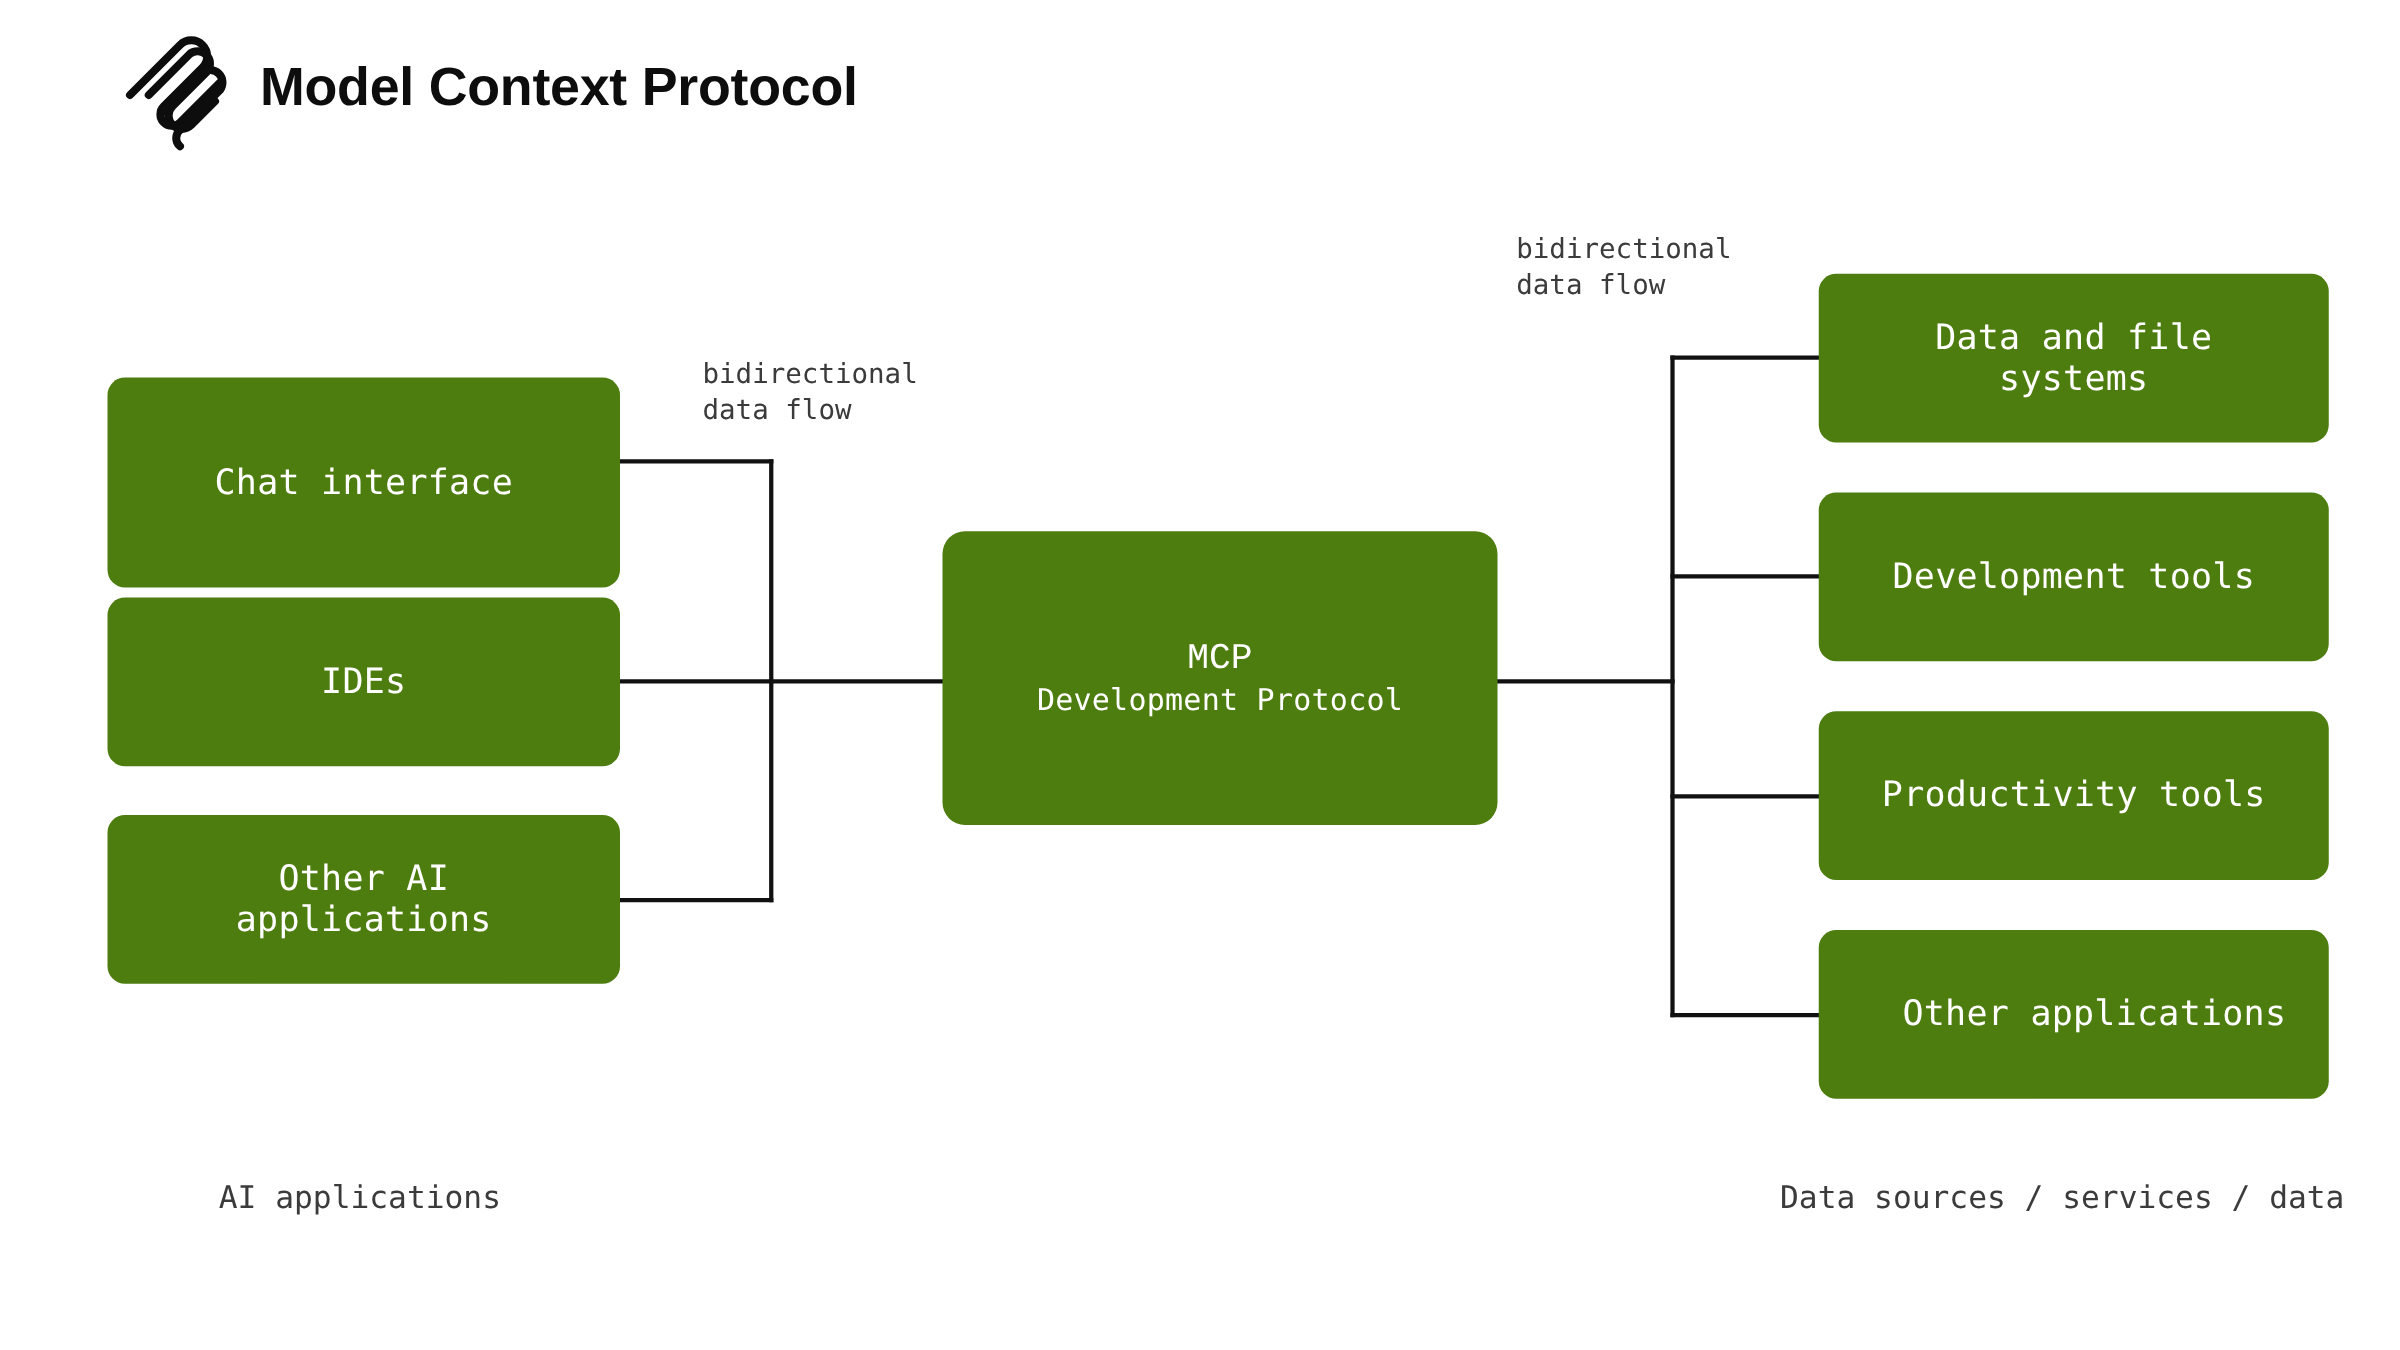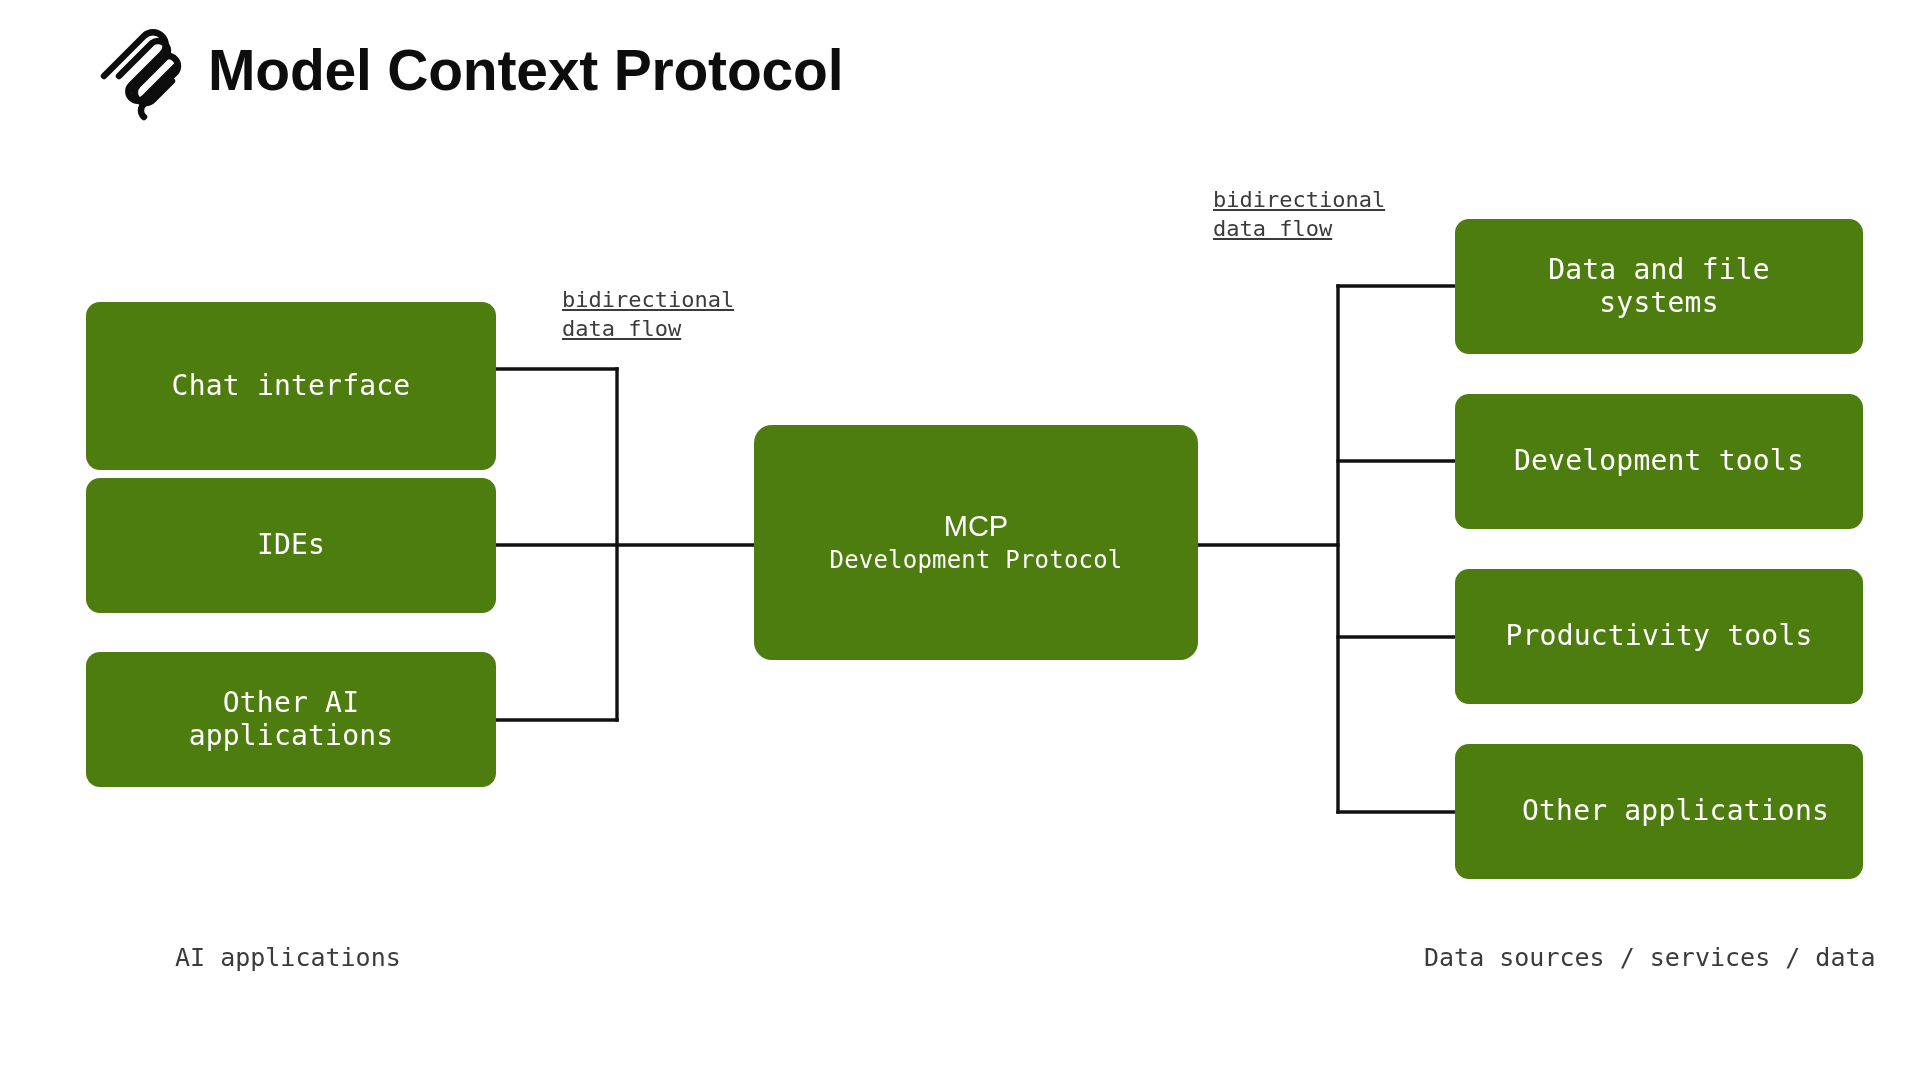--- a/index.html
+++ b/index.html
@@ -33,21 +33,21 @@
     gap: 22px;
   }
   #logo-mark {
     width: 86px;
     height: 104px;
     display: block;
     flex: 0 0 auto;
   }
   #page-title {
     font-family: "Liberation Sans", sans-serif;
-    font-size: 57px;
+    font-size: 43px;
     font-weight: 700;
     color: #0d0d0d;
     letter-spacing: -0.2px;
     white-space: nowrap;
     line-height: 1;
     margin-top: 0;
   }
 
   
   #connectors {
@@ -95,21 +95,21 @@
   #node-mcp {
     left: 754px;
     top: 425px;
     width: 444px;
     height: 235px;
     border-radius: 18px;
     flex-direction: column;
     gap: 4px;
   }
   #node-mcp .mcp-title {
-    font-family: Liberation Sans, sans-serif;
+    font-family: Liberation Mono, monospace;
     color: #ffffff;
     font-size: 29px;
     line-height: 1.15;
   }
   #node-mcp .mcp-subtitle {
     font-family: "DejaVu Sans Mono", "Liberation Mono", monospace;
     color: #ffffff;
     font-size: 24px;
     line-height: 1.15;
     letter-spacing: 0.2px;
@@ -122,21 +122,20 @@
   #node-other-apps     { left: 1455px; top: 744px; width: 408px; height: 135px; padding-left: 47px; }
 
   
   .annotation {
     position: absolute;
     font-family: "DejaVu Sans Mono", "Liberation Mono", monospace;
     font-size: 22px;
     line-height: 1.32;
     color: #3b3b3b;
     white-space: pre-line;
-    text-decoration: underline;
   }
   #annot-left-flow  { left: 562px;  top: 285px; }
   #annot-right-flow { left: 1213px; top: 185px; }
 
   
   .caption {
     position: absolute;
     font-family: "DejaVu Sans Mono", "Liberation Mono", monospace;
     font-size: 25px;
     color: #3b3b3b;

